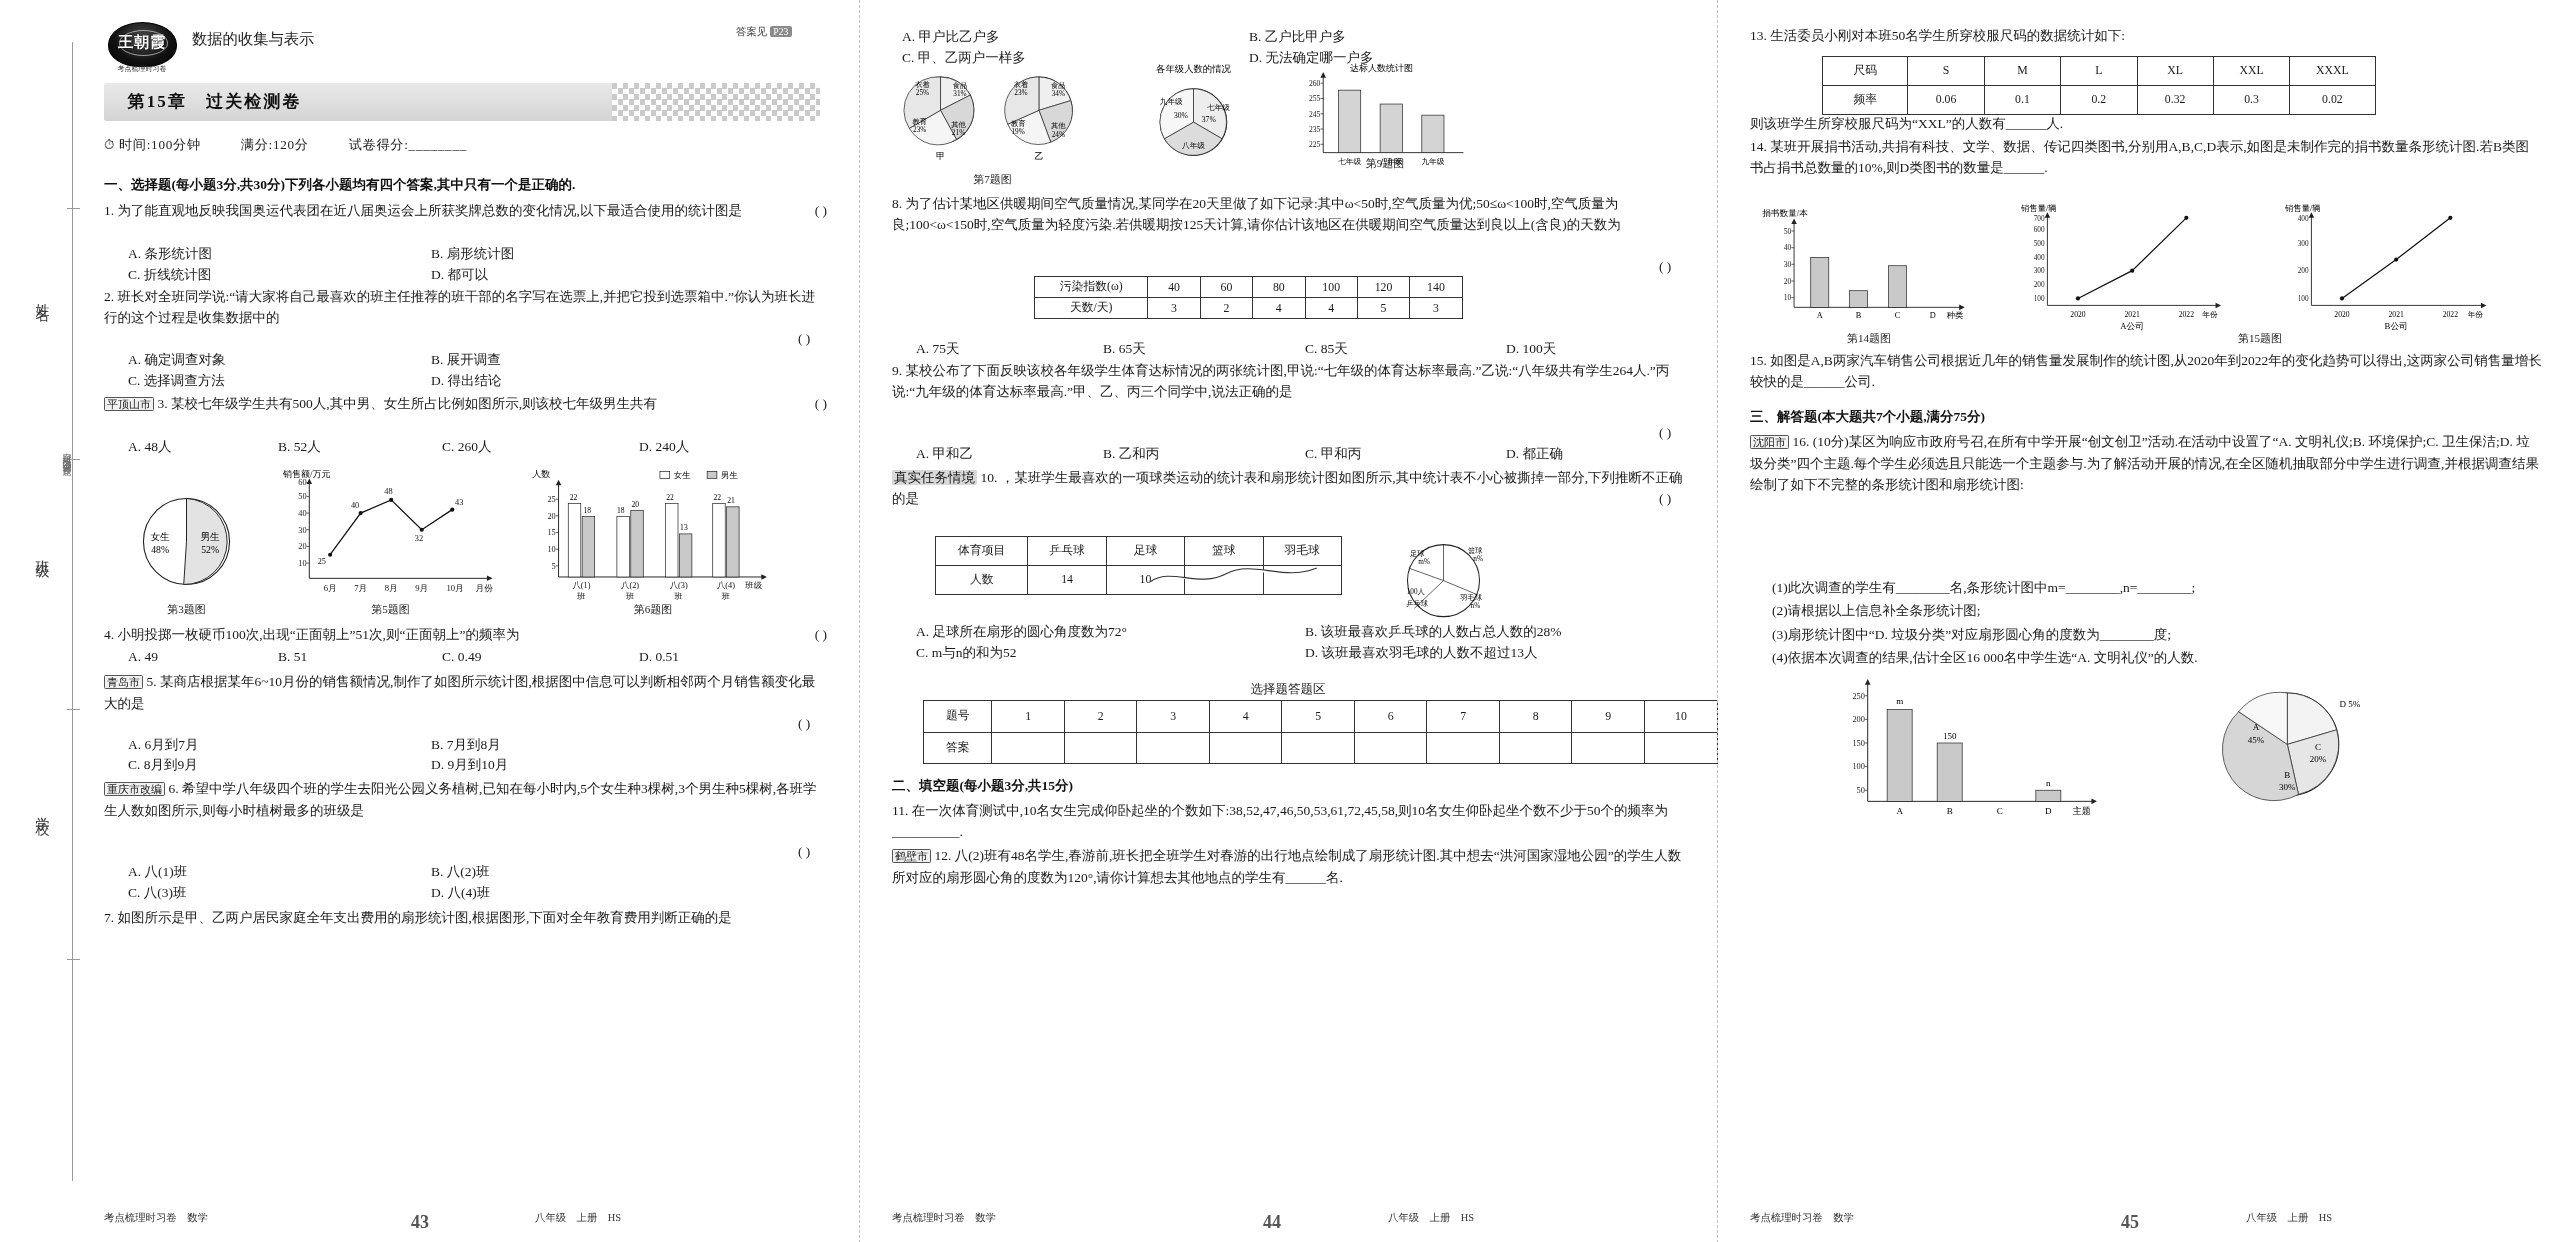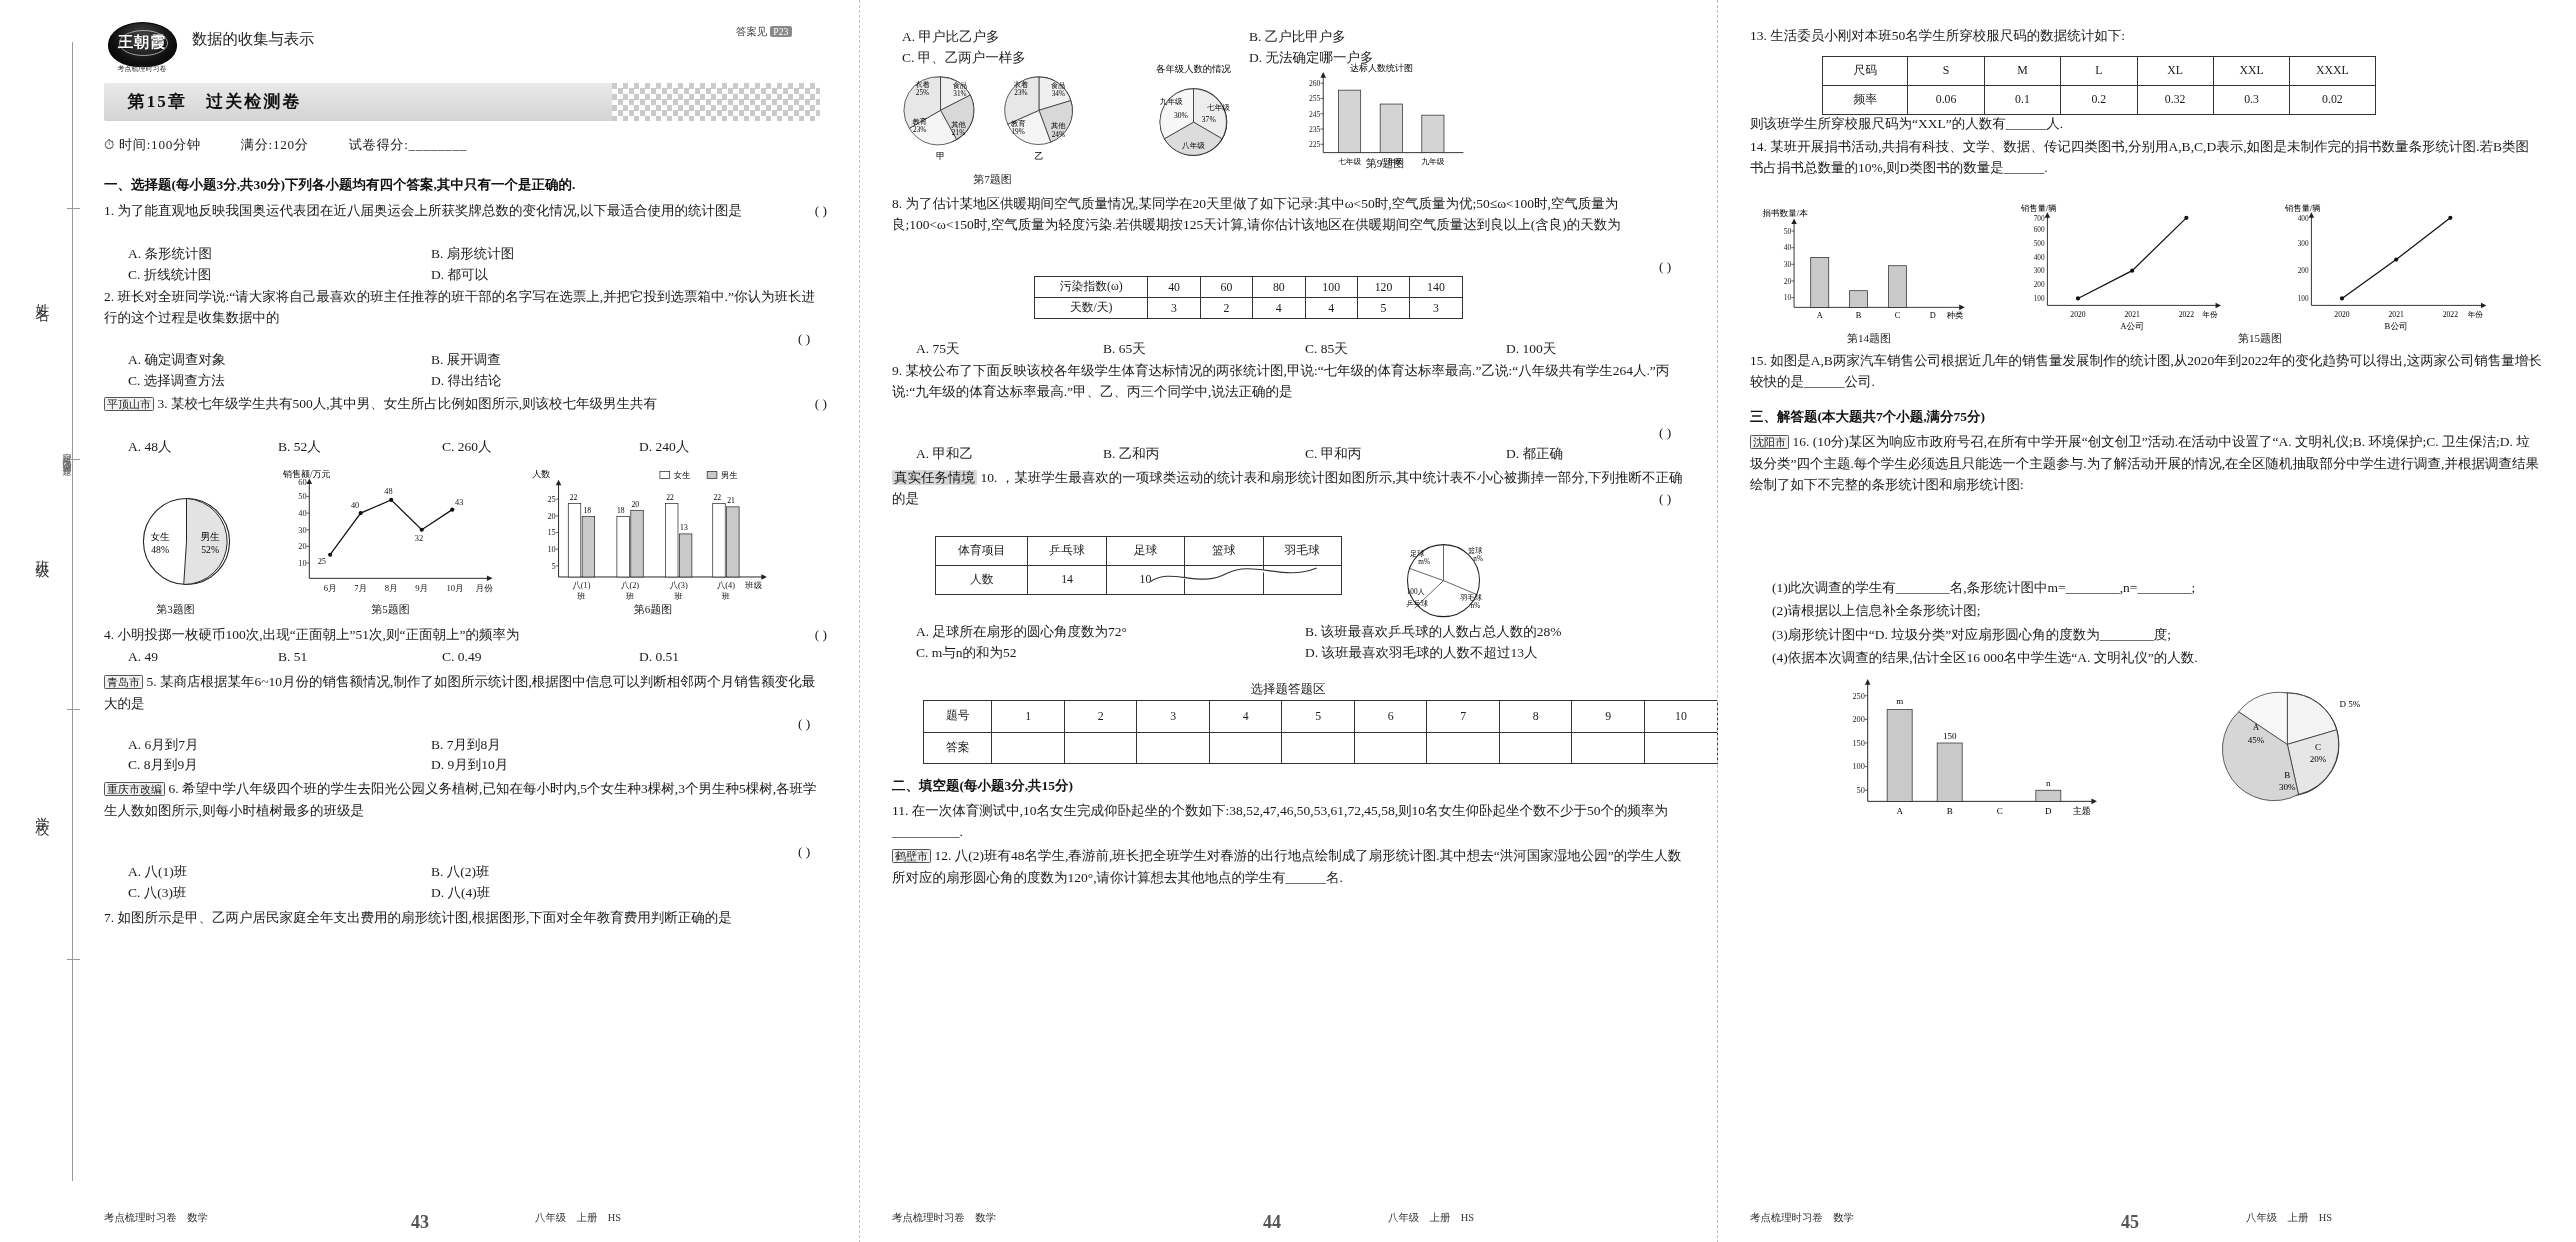--- a/index.html
+++ b/index.html
@@ -147,21 +147,21 @@
       <svg width="139" height="125" viewBox="0 0 200 180" style="font-size:19px">
         <circle cx="100" cy="90" r="62" fill="#ffffff" stroke="#222" stroke-width="1.6"></circle>
         <path d="M100 90 L100 28 A62 62 0 0 1 96 151.9 Z" fill="#e3e3e3" stroke="#222" stroke-width="1.4"></path>
         <line x1="100" y1="90" x2="100" y2="28" stroke="#222" stroke-width="1.4"></line>
         <text x="62" y="88" font-size="14" font-family="Liberation Serif, serif" text-anchor="middle">女生</text>
         <text x="62" y="106" font-size="14" font-family="Liberation Serif, serif" text-anchor="middle">48%</text>
         <text x="134" y="88" font-size="14" font-family="Liberation Serif, serif" text-anchor="middle">男生</text>
         <text x="134" y="106" font-size="14" font-family="Liberation Serif, serif" text-anchor="middle">52%</text>
       </svg>
     </div>
-    <div class="cap" style="left:106px;top:602px;width:139px;">第3题图</div>
+    <div class="cap" style="left:117px;top:602px;width:139px;">第3题图</div>
 
     <div style="position:absolute;left:276px;top:467px;">
       <svg width="229" height="138" viewBox="0 0 330 198" style="font-size:19px">
         <text x="10" y="14" font-size="13" font-family="Liberation Serif, serif">销售额/万元</text>
         <line x1="48" y1="22" x2="48" y2="160" stroke="#222" stroke-width="1.4"></line>
         <line x1="48" y1="160" x2="306" y2="160" stroke="#222" stroke-width="1.4"></line>
         <polygon points="48,16 44,24 52,24" fill="#222"></polygon>
         <polygon points="312,160 304,156 304,164" fill="#222"></polygon>
         <g font-size="12" font-family="Liberation Serif, serif" text-anchor="end" fill="#222">
           <text x="44" y="142">10</text>

